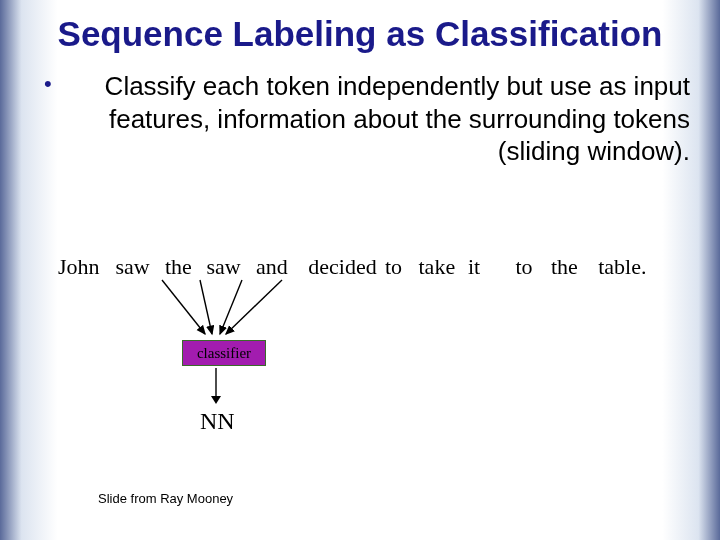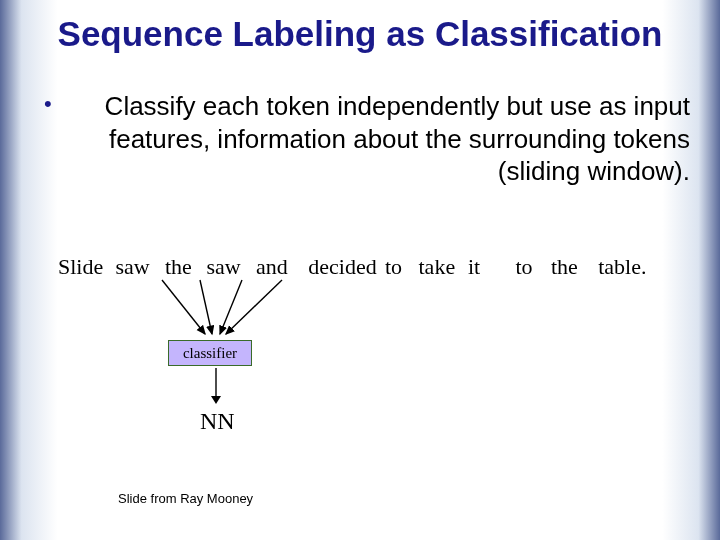--- a/index.html
+++ b/index.html
@@ -17,21 +17,21 @@
     height: 540px;
     padding: 14px 30px 0 30px;
   }
   .title {
     color: #1a1a8a;
     font-size: 35px;
     font-weight: 700;
     text-align: center;
     line-height: 1.15;
     font-family: Verdana, Arial, sans-serif;
-    margin-bottom: 36px;
+    margin-bottom: 16px;
   }
   .bullet-list { list-style: none; padding-left: 8px; }
   .bullet-item {
     position: relative;
     font-size: 26px;
     color: #000;
     line-height: 1.25;
     padding-left: 30px;
     font-family: Verdana, Arial, sans-serif;
     text-align: right;
@@ -76,25 +76,25 @@
   .arrows-top {
     position: absolute;
     top: 24px;
     left: 150px;
     width: 140px;
     height: 60px;
   }
   .classifier-box {
     position: absolute;
     top: 86px;
-    left: 168px;
+    left: 182px;
     width: 84px;
     height: 26px;
     border: 1px solid #3a6b2a;
-    background: #c4b5fd;
+    background: #a21caf;
     text-align: center;
     font-family: "Times New Roman", Times, serif;
     font-size: 15px;
     line-height: 24px;
     color: #000;
   }
   .arrow-down {
     position: absolute;
     top: 114px;
     left: 210px;
@@ -109,38 +109,37 @@
     font-size: 24px;
     color: #000;
   }
   .footer {
     position: absolute;
     left: 98px;
     bottom: 34px;
     font-size: 13px;
     color: #000;
     font-family: Arial, sans-serif;
-    margin-left: 20px;
   }
   svg { overflow: visible; }
 </style>
 </head>
 <body>
 
 <div class="slide">
 
   <h1 class="title">Sequence Labeling as Classification</h1>
 
   <ul class="bullet-list">
     <li class="bullet-item">Classify each token independently but use as input features, information about the surrounding tokens (sliding window).</li>
   </ul>
 
   <div class="diagram">
     <div class="sentence">
-      <span class="w-john">Slide</span>
+      <span class="w-john">John</span>
       <span class="w-saw1">saw</span>
       <span class="w-the1">the</span>
       <span class="w-saw2">saw</span>
       <span class="w-and">and</span>
       <span class="w-decided">decided</span>
       <span class="w-to1">to</span>
       <span class="w-take">take</span>
       <span class="w-it">it</span>
       <span class="w-to2">to</span>
       <span class="w-the2">the</span>

